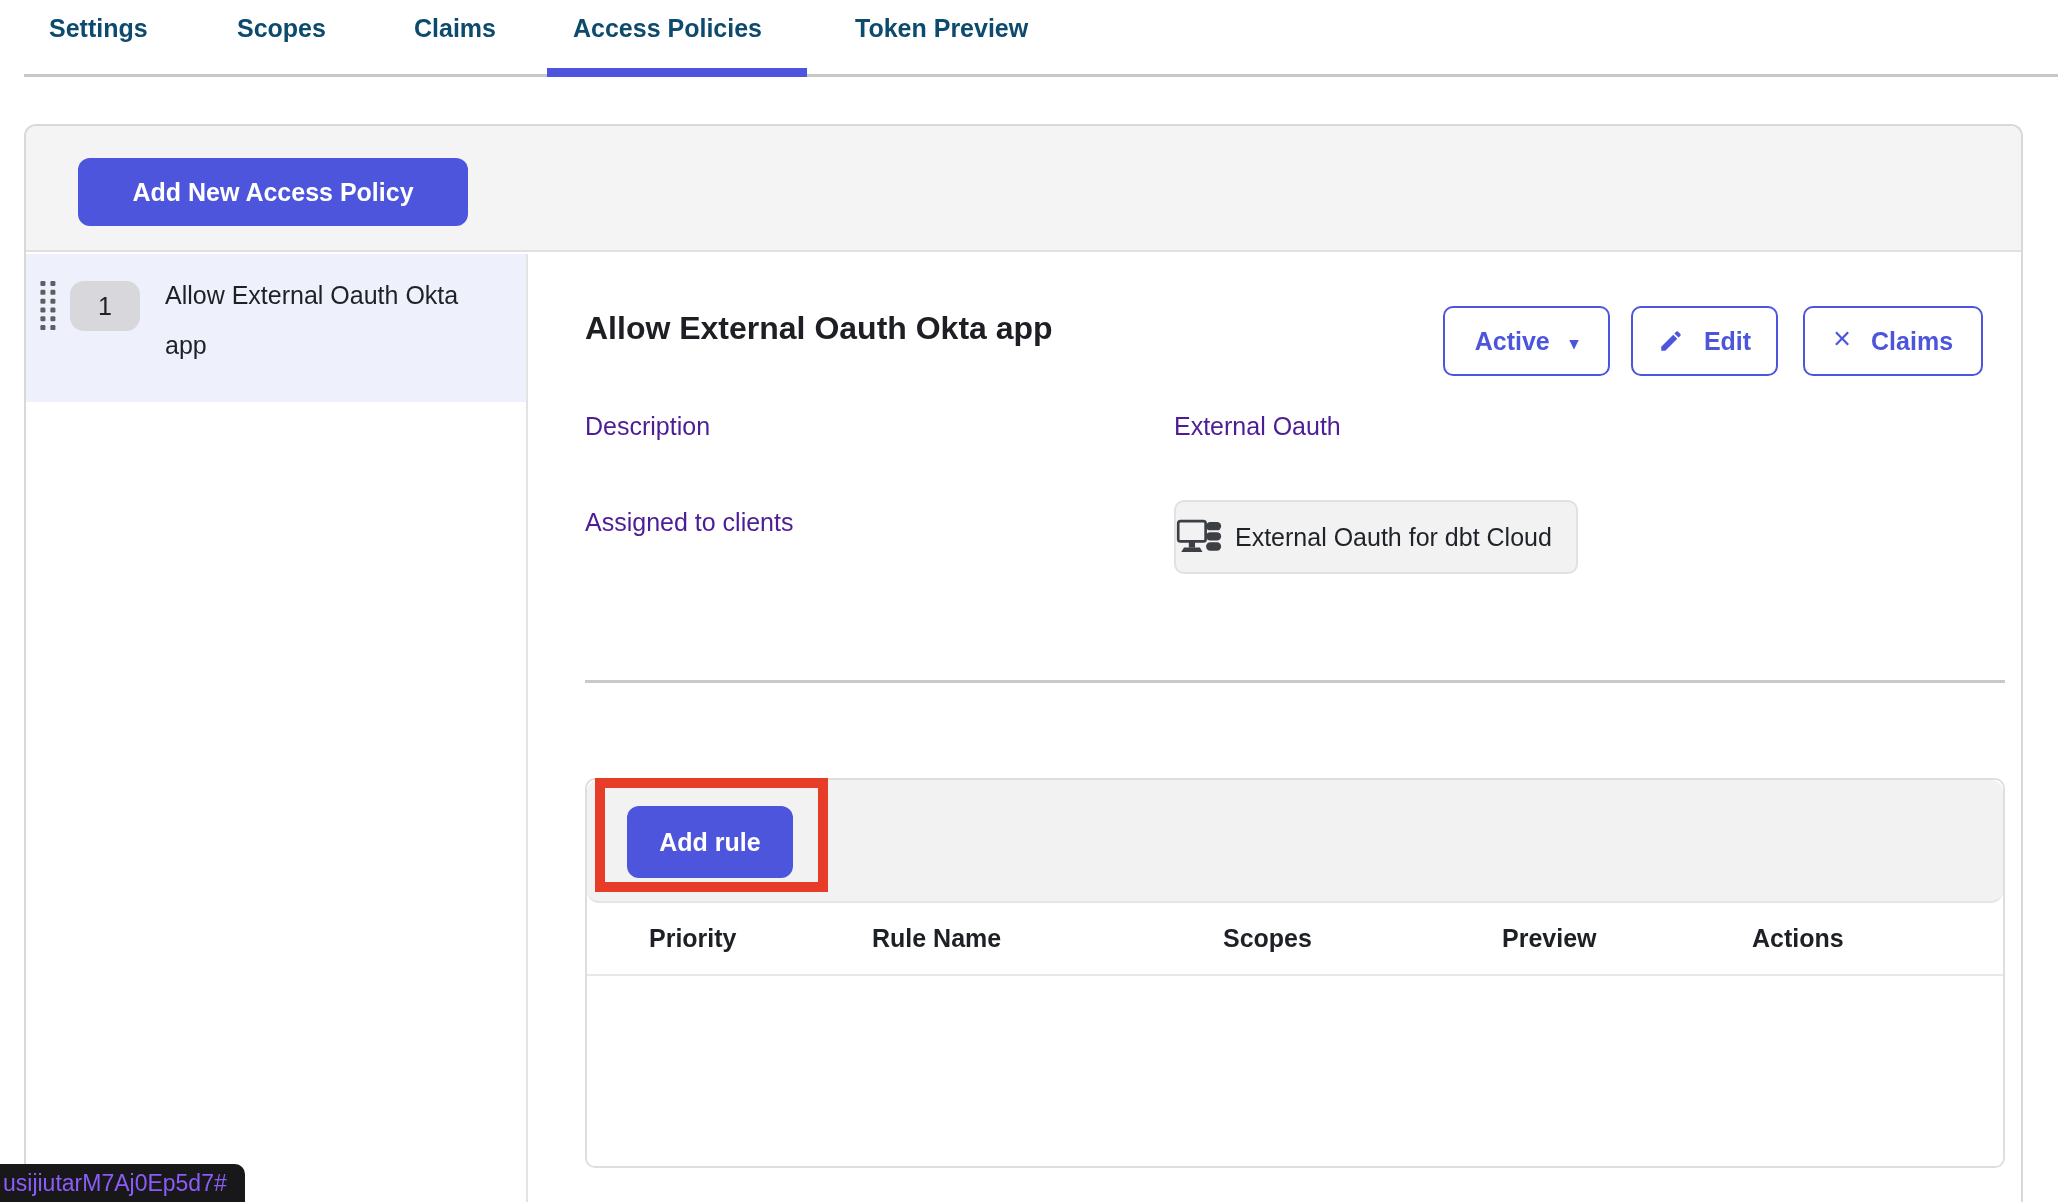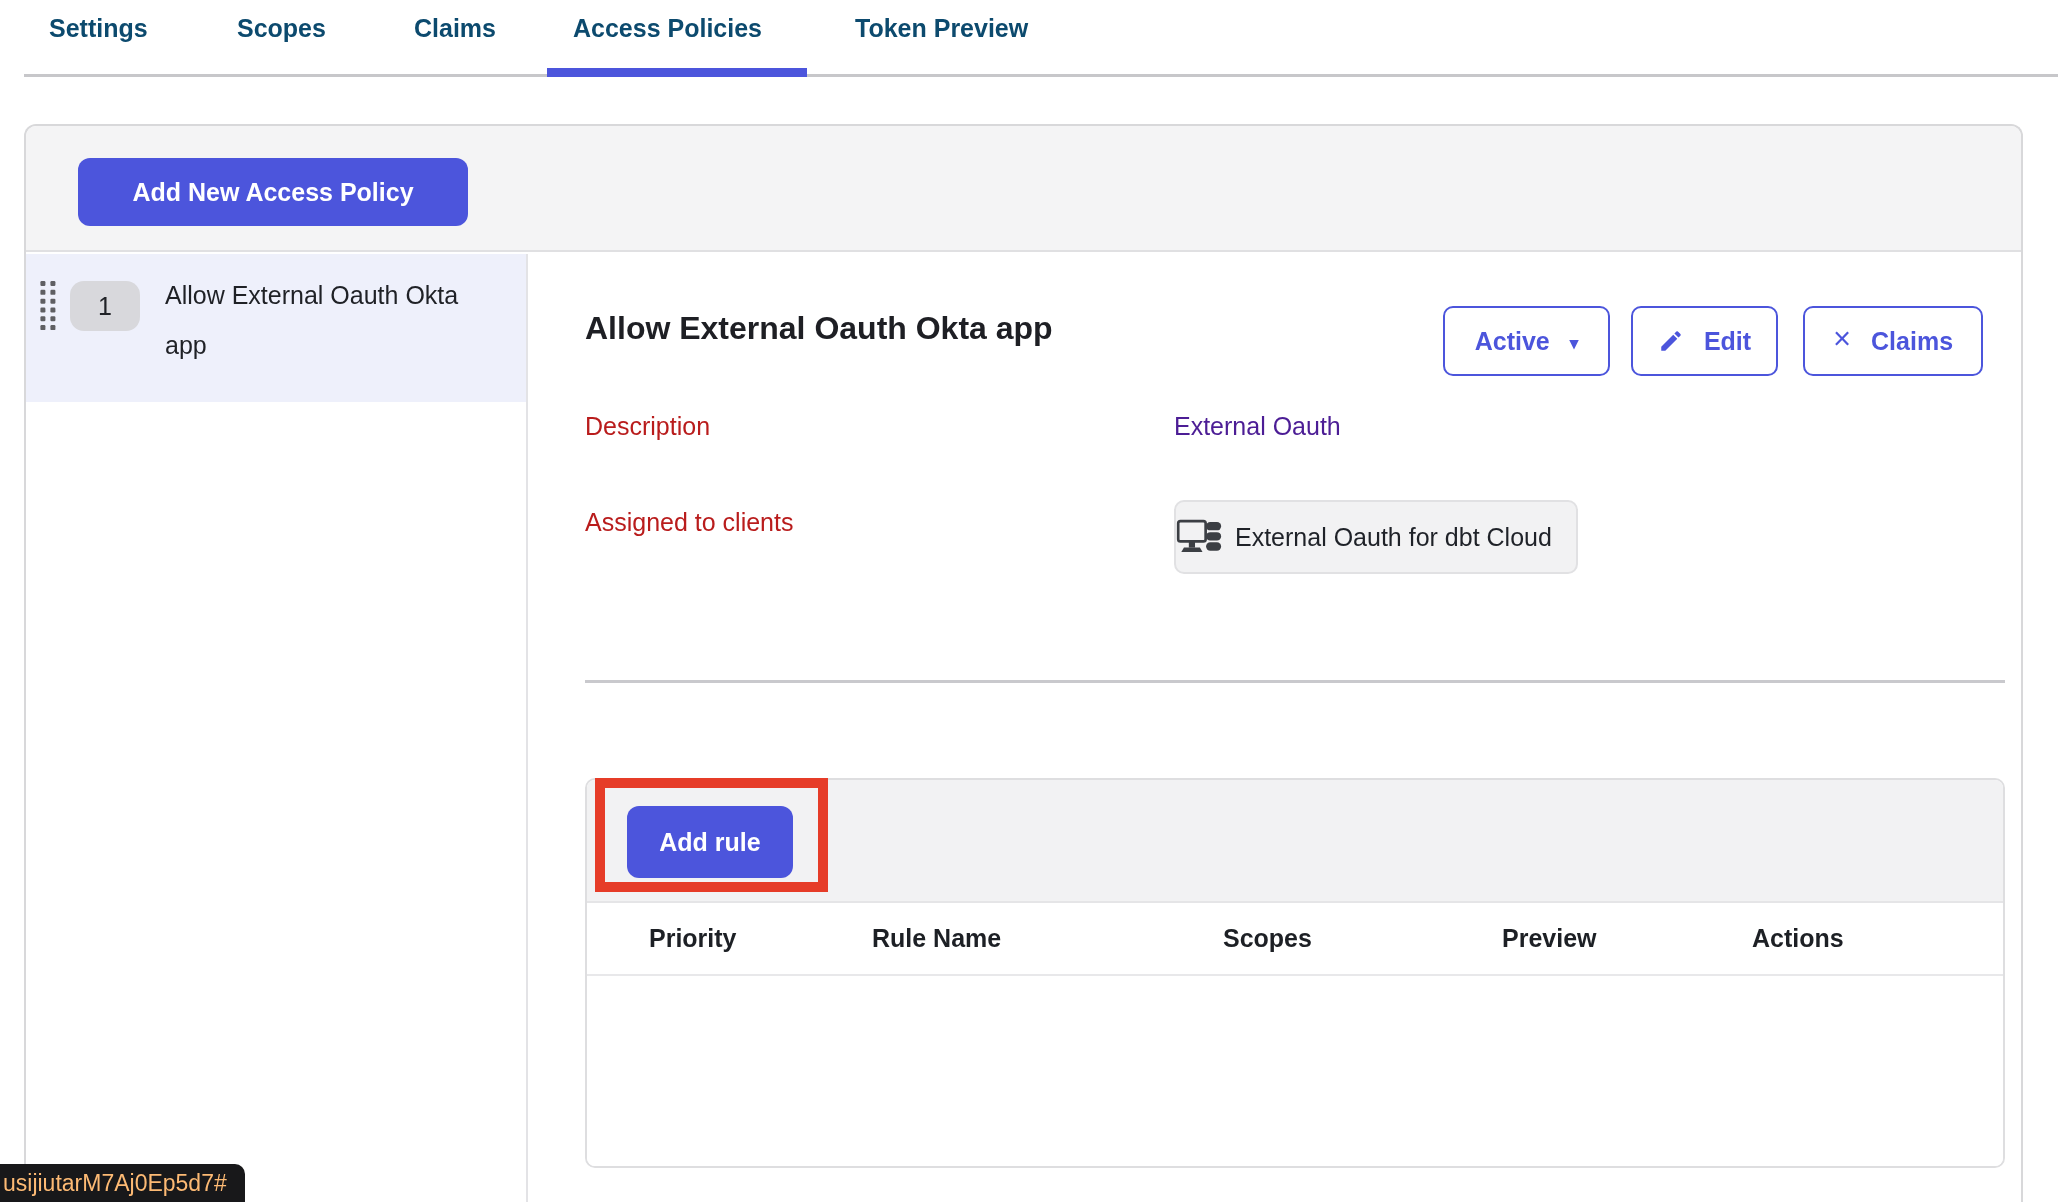--- a/index.html
+++ b/index.html
@@ -61,59 +61,59 @@
     background: #ffffff; border: 2px solid #4c55dc; border-radius: 10px;
     color: #4c55dc; font-size: 25px; font-weight: 700; cursor: pointer;
     font-family: "Liberation Sans", sans-serif;
   }
   #status-btn { left: 1443px; width: 167px; }
   #edit-btn   { left: 1631px; width: 147px; }
   #delete-btn { left: 1803px; width: 180px; }
   .caret { font-size: 17px; position: relative; top: 2px; }
   .x-glyph { font-size: 31px; font-weight: 400; position: relative; top: -2px; }
 
-  .field-label { position: absolute; font-size: 25px; color: #b91c1c; }
+  .field-label { position: absolute; font-size: 25px; color: #4c1d95; }
   #desc-label      { left: 585px;  top: 412px; }
   #desc-value      { left: 1174px; top: 412px; color: #4c1d95; }
   #assigned-label  { left: 585px;  top: 508px; }
 
   .client-chip {
     position: absolute; left: 1174px; top: 500px; height: 74px;
     display: inline-flex; align-items: center; gap: 13px; padding: 0 24px 0 0;
     background: #f2f2f3; border: 2px solid #e1e1e3; border-radius: 10px;
     font-size: 25px; color: #1f2228; cursor: pointer;
   }
 
   .divider { position: absolute; left: 585px; top: 680px; width: 1420px; height: 3px; background: #c9c9cd; }
 
   
   .rules-box {
     position: absolute; left: 585px; top: 778px; width: 1420px; height: 390px;
     border: 2px solid #dedee0; border-radius: 10px; background: #ffffff; overflow: hidden;
   }
-  .rules-header { position: relative; height: 123px; background: #f2f2f3; border-bottom: 2px solid #e5e5e7; }
+  .rules-header { position: relative; height: 123px; background: #f2f2f3; border-bottom: 2px solid #e5e5e7; border-radius: 12px; }
   #add-rule-btn { left: 40px; top: 26px; width: 166px; height: 72px; }
   .rules-colhead { position: relative; height: 73px; border-bottom: 2px solid #e8e8ea; background: #ffffff; }
   .colhead { position: absolute; top: 21px; font-size: 25px; font-weight: 700; color: #1d2025; }
   #col-0 { left: 14px; margin-left: 48px; }
   #col-1 { left: 285px; }
   #col-2 { left: 636px; }
   #col-3 { left: 915px; }
   #col-4 { left: 1165px; }
   .rules-body { height: 190px; background: #ffffff; }
 
   .annotation-box {
     position: absolute; left: 595px; top: 778px; width: 233px; height: 114px;
     border: 10px solid #e63c28; z-index: 5; pointer-events: none;
   }
 
   
   .status-tooltip {
     position: absolute; left: 0; top: 1164px; height: 38px; z-index: 10;
-    background: #18181a; color: #fdba74; font-size: 23px;
+    background: #18181a; color: #8b5cf6; font-size: 23px;
     display: flex; align-items: center; padding: 0 18px 0 3px;
     border-radius: 0 10px 0 0; white-space: nowrap;
   }
 </style>
 </head>
 <body>
 
 <div id="screen">
 
   <span class="tab" style="left:49px">Settings</span>

